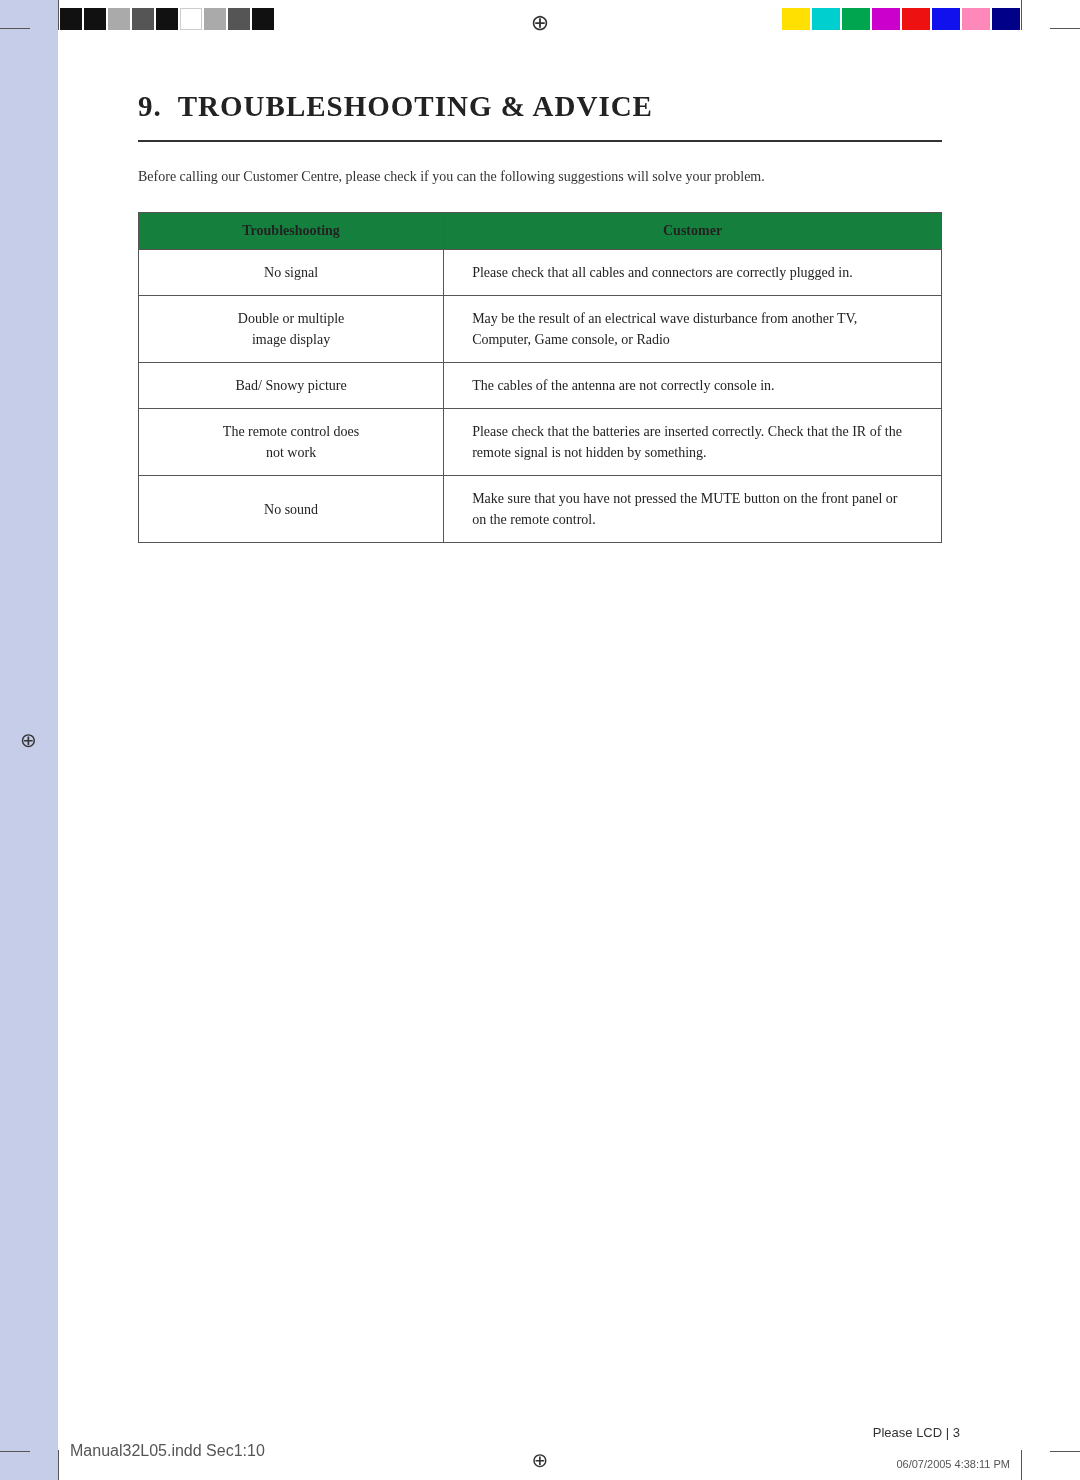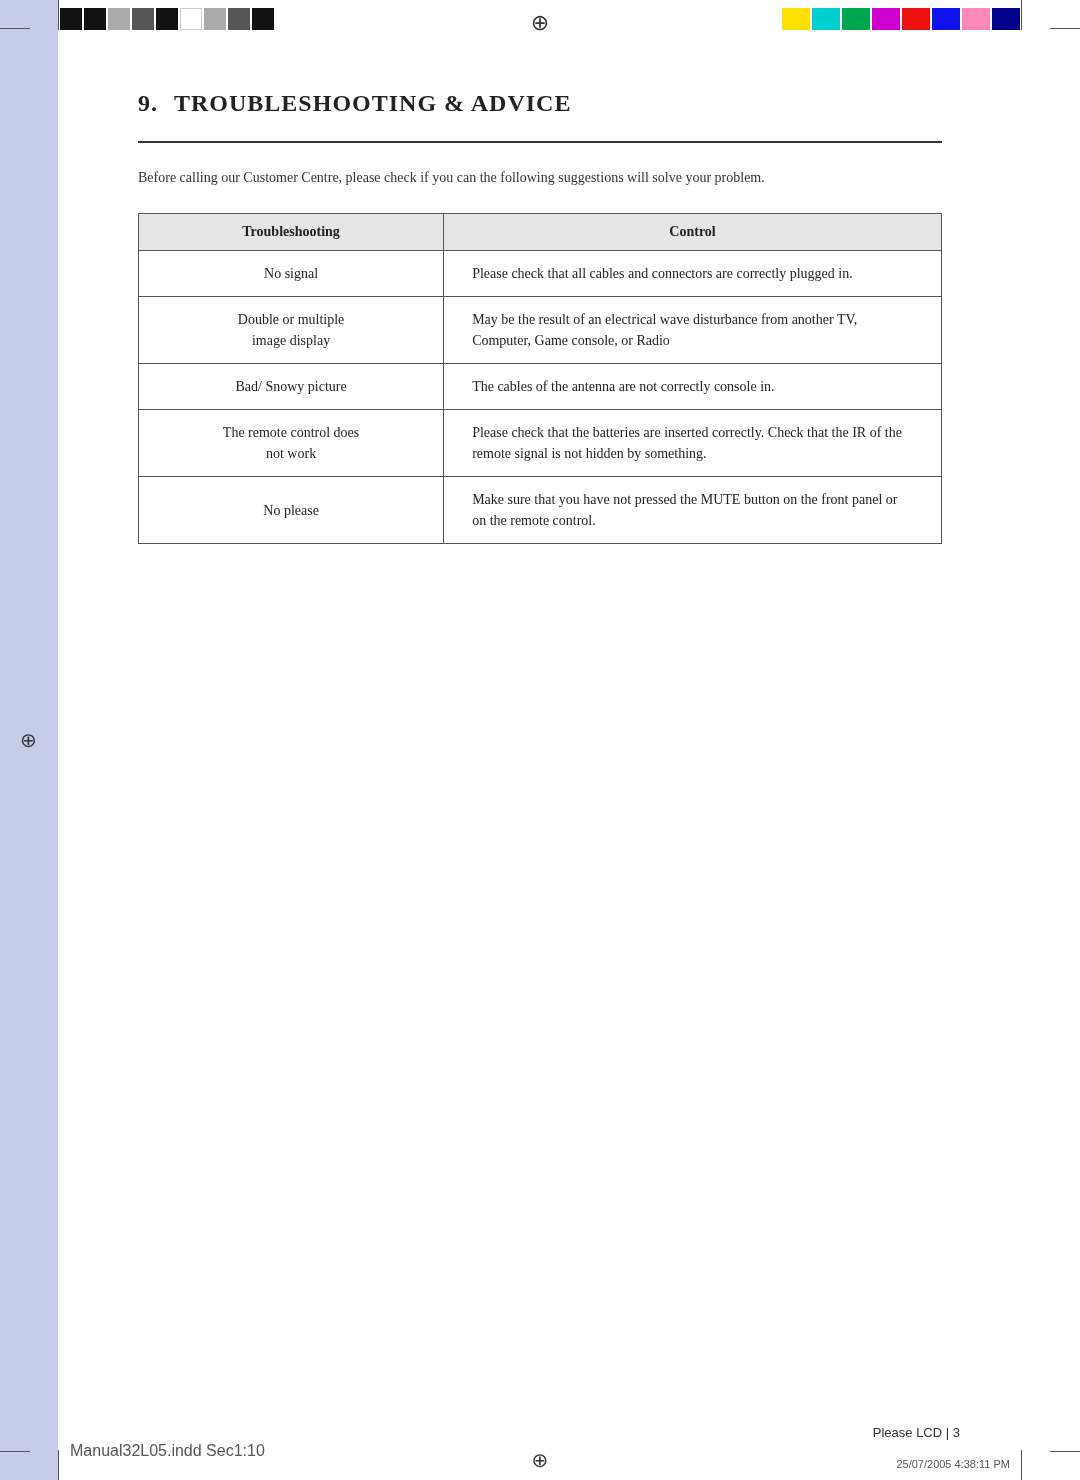--- a/index.html
+++ b/index.html
@@ -80,26 +80,26 @@
     .content {
       position: absolute;
       left: 58px;
       top: 50px;
       right: 58px;
       padding: 40px 80px;
     }
 
     
     .section-title {
-      font-size: 24px;
+      font-size: 29px;
       font-weight: bold;
       letter-spacing: 1px;
       text-transform: uppercase;
       border-bottom: 2px solid #333;
-      padding-bottom: 24px;
+      padding-bottom: 17px;
       margin-bottom: 24px;
     }
 
     .section-number {
       margin-right: 16px;
     }
 
     
     .intro-text {
       font-size: 14px;
@@ -114,21 +114,21 @@
       border-collapse: collapse;
       border: 1.5px solid #555;
       font-size: 14px;
     }
 
     .troubleshoot-table th {
       border: 1.5px solid #555;
       padding: 10px 8px;
       font-weight: bold;
       text-align: center;
-      background: #e5e5e5;
+      background: #15803d;
     }
 
     .troubleshoot-table td {
       border: 1.5px solid #555;
       padding: 12px 28px;
       vertical-align: middle;
       line-height: 1.5;
     }
 
     .troubleshoot-table td:first-child {
@@ -222,47 +222,47 @@
   <h1 class="section-title">
     <span class="section-number">9.</span><span>TROUBLESHOOTING &amp; ADVICE</span>
   </h1>
 
   <p class="intro-text">Before calling our Customer Centre, please check if you can the following suggestions will solve your problem.</p>
 
   <table class="troubleshoot-table">
     <thead>
       <tr>
         <th>Troubleshooting</th>
-        <th>Control</th>
+        <th>Customer</th>
       </tr>
     </thead>
     <tbody id="table-body">
     <tr>
           <td>No signal</td>
           <td>Please check that all cables and connectors are correctly plugged in.</td>
         </tr>
         <tr>
           <td>Double or multiple<br>image display</td>
           <td>May be the result of an electrical wave disturbance from another TV, Computer, Game console, or Radio</td>
         </tr>
         <tr>
           <td>Bad/ Snowy picture</td>
           <td>The cables of the antenna are not correctly console in.</td>
         </tr>
         <tr>
           <td>The remote control does<br>not work</td>
           <td>Please check that the batteries are inserted correctly. Check that the IR of the remote signal is not hidden by something.</td>
         </tr>
         <tr>
-          <td>No please</td>
+          <td>No sound</td>
           <td>Make sure that you have not pressed the MUTE button on the front panel or on the remote control.</td>
         </tr>
       </tbody>
   </table>
 </div>
 
 <div class="page-footer">
   <span>Please LCD</span> | <span>3</span>
 </div>
 
 <div class="bottom-left-text">Manual32L05.indd  Sec1:10</div>
 <div class="bottom-center-reg">⊕</div>
-<div class="bottom-right-text">25/07/2005  4:38:11 PM</div>
+<div class="bottom-right-text">06/07/2005  4:38:11 PM</div>
 
 </body></html>

